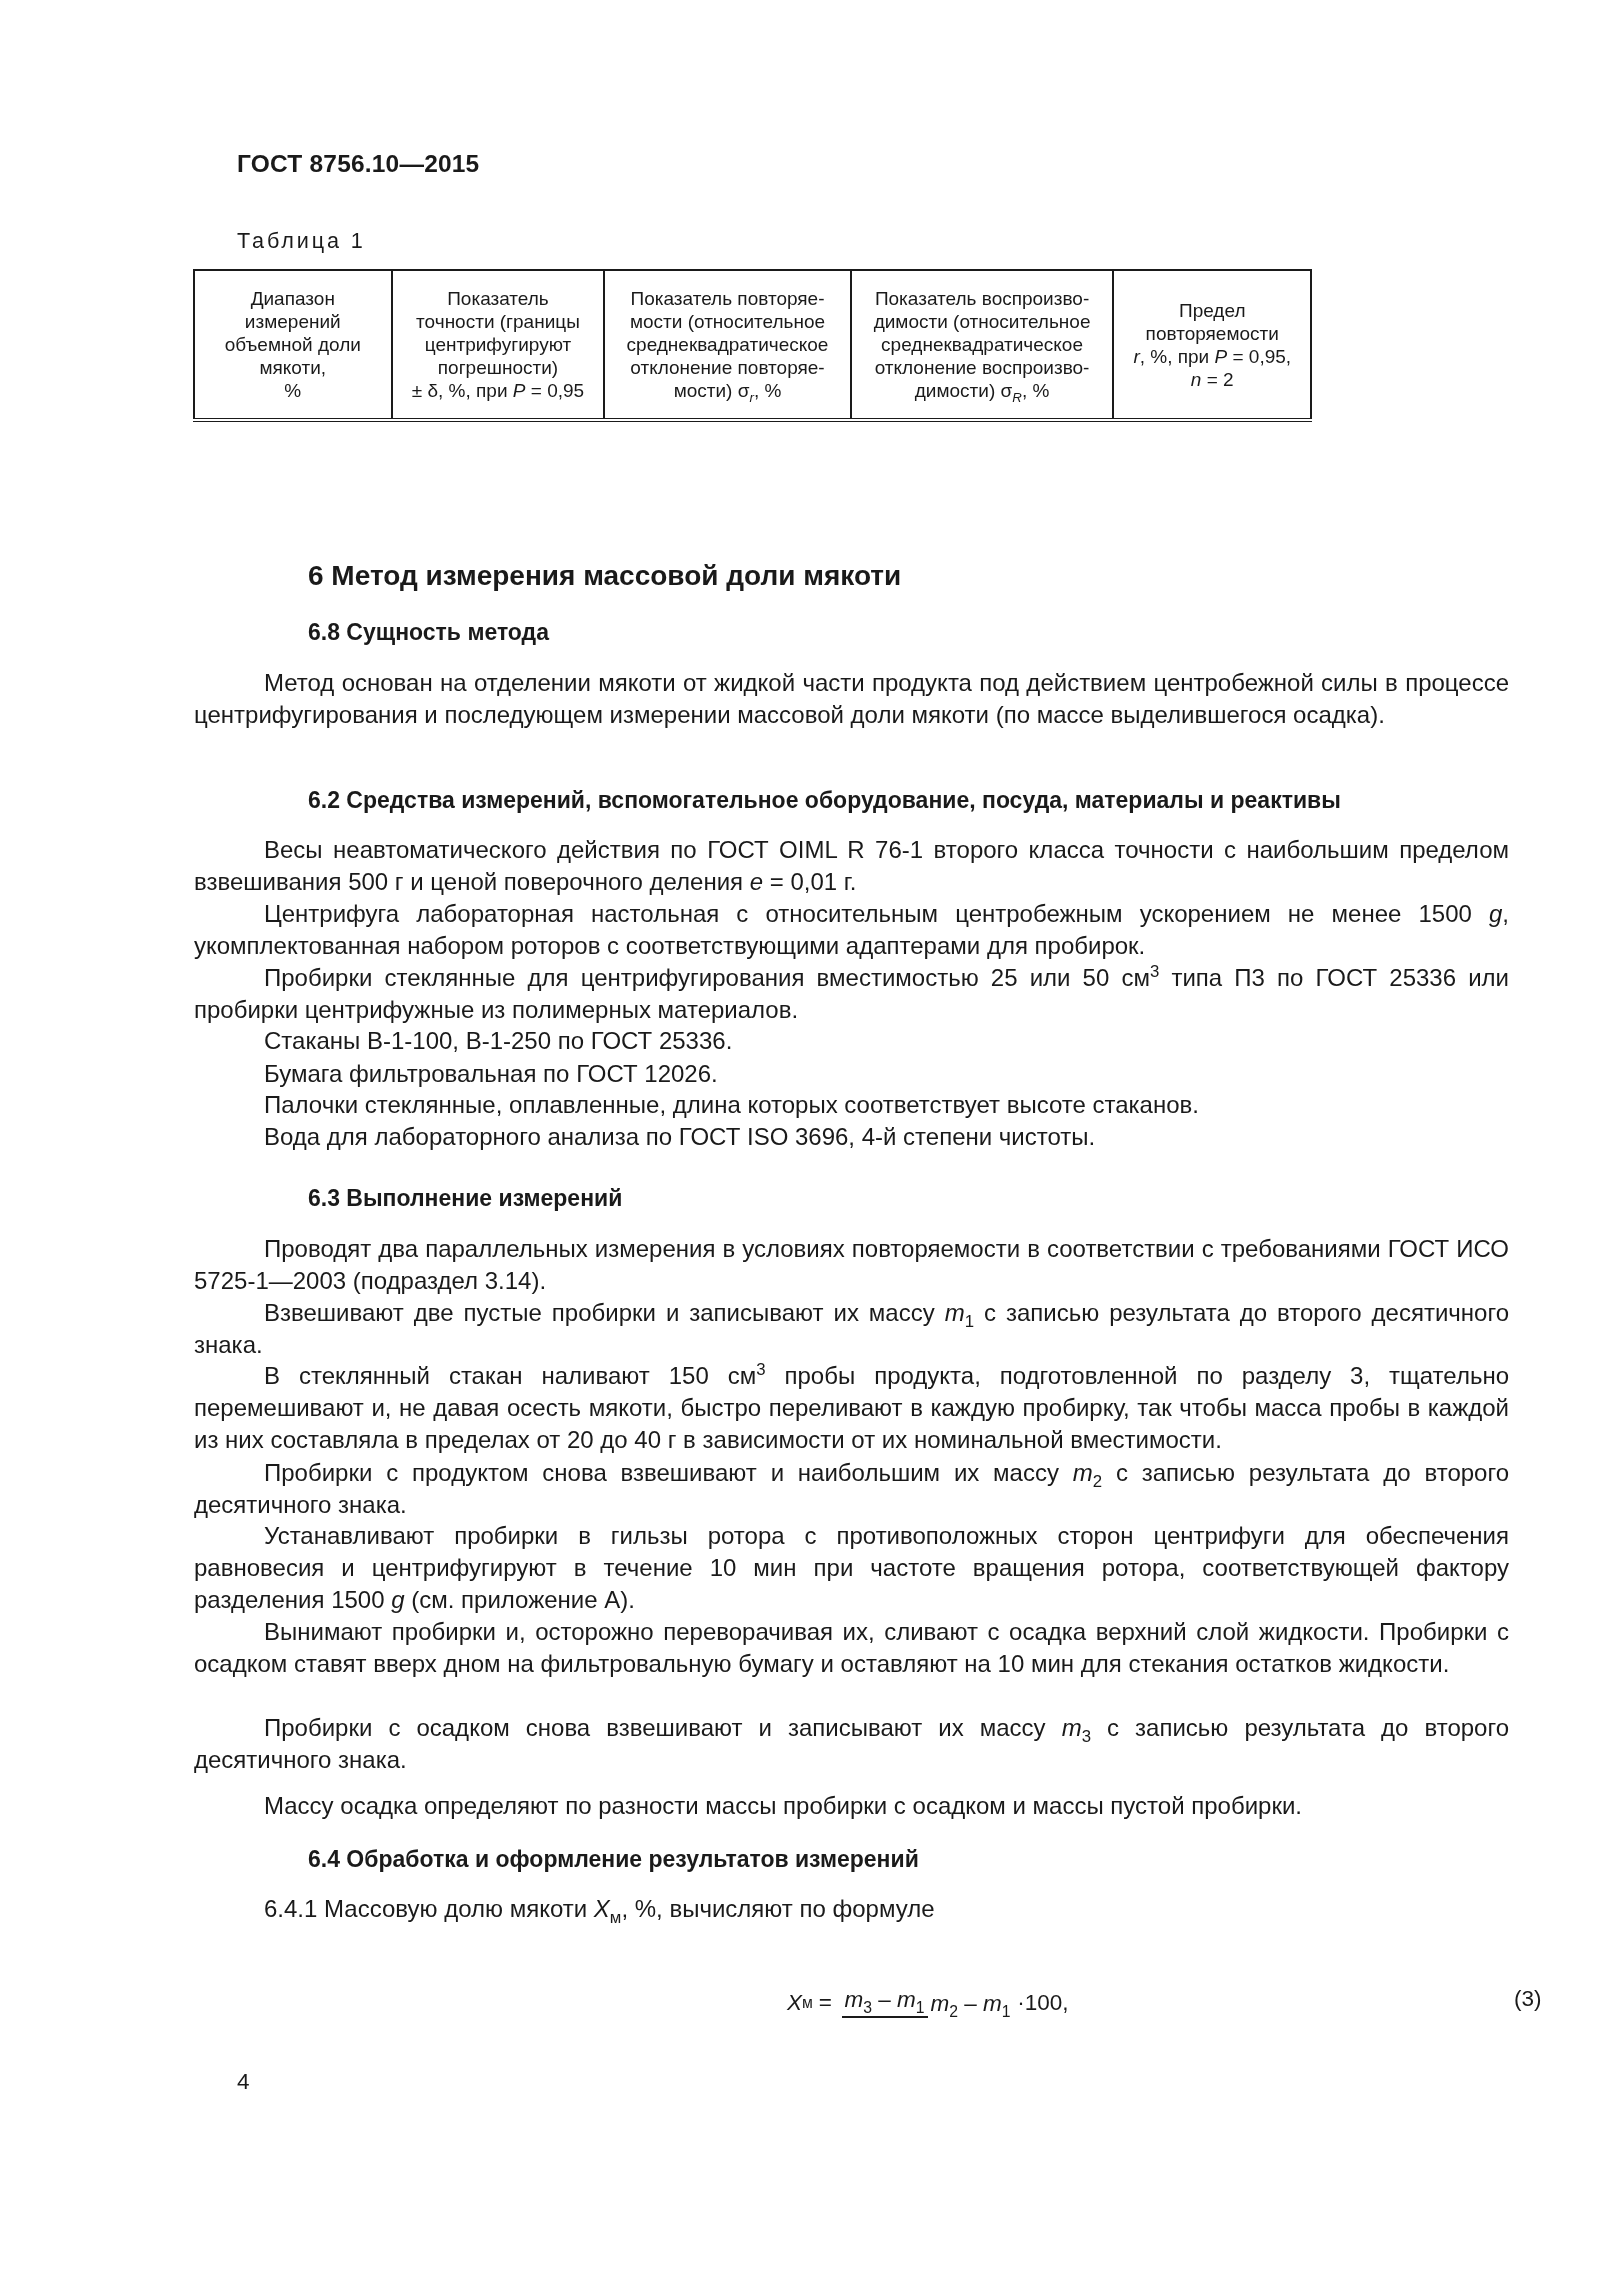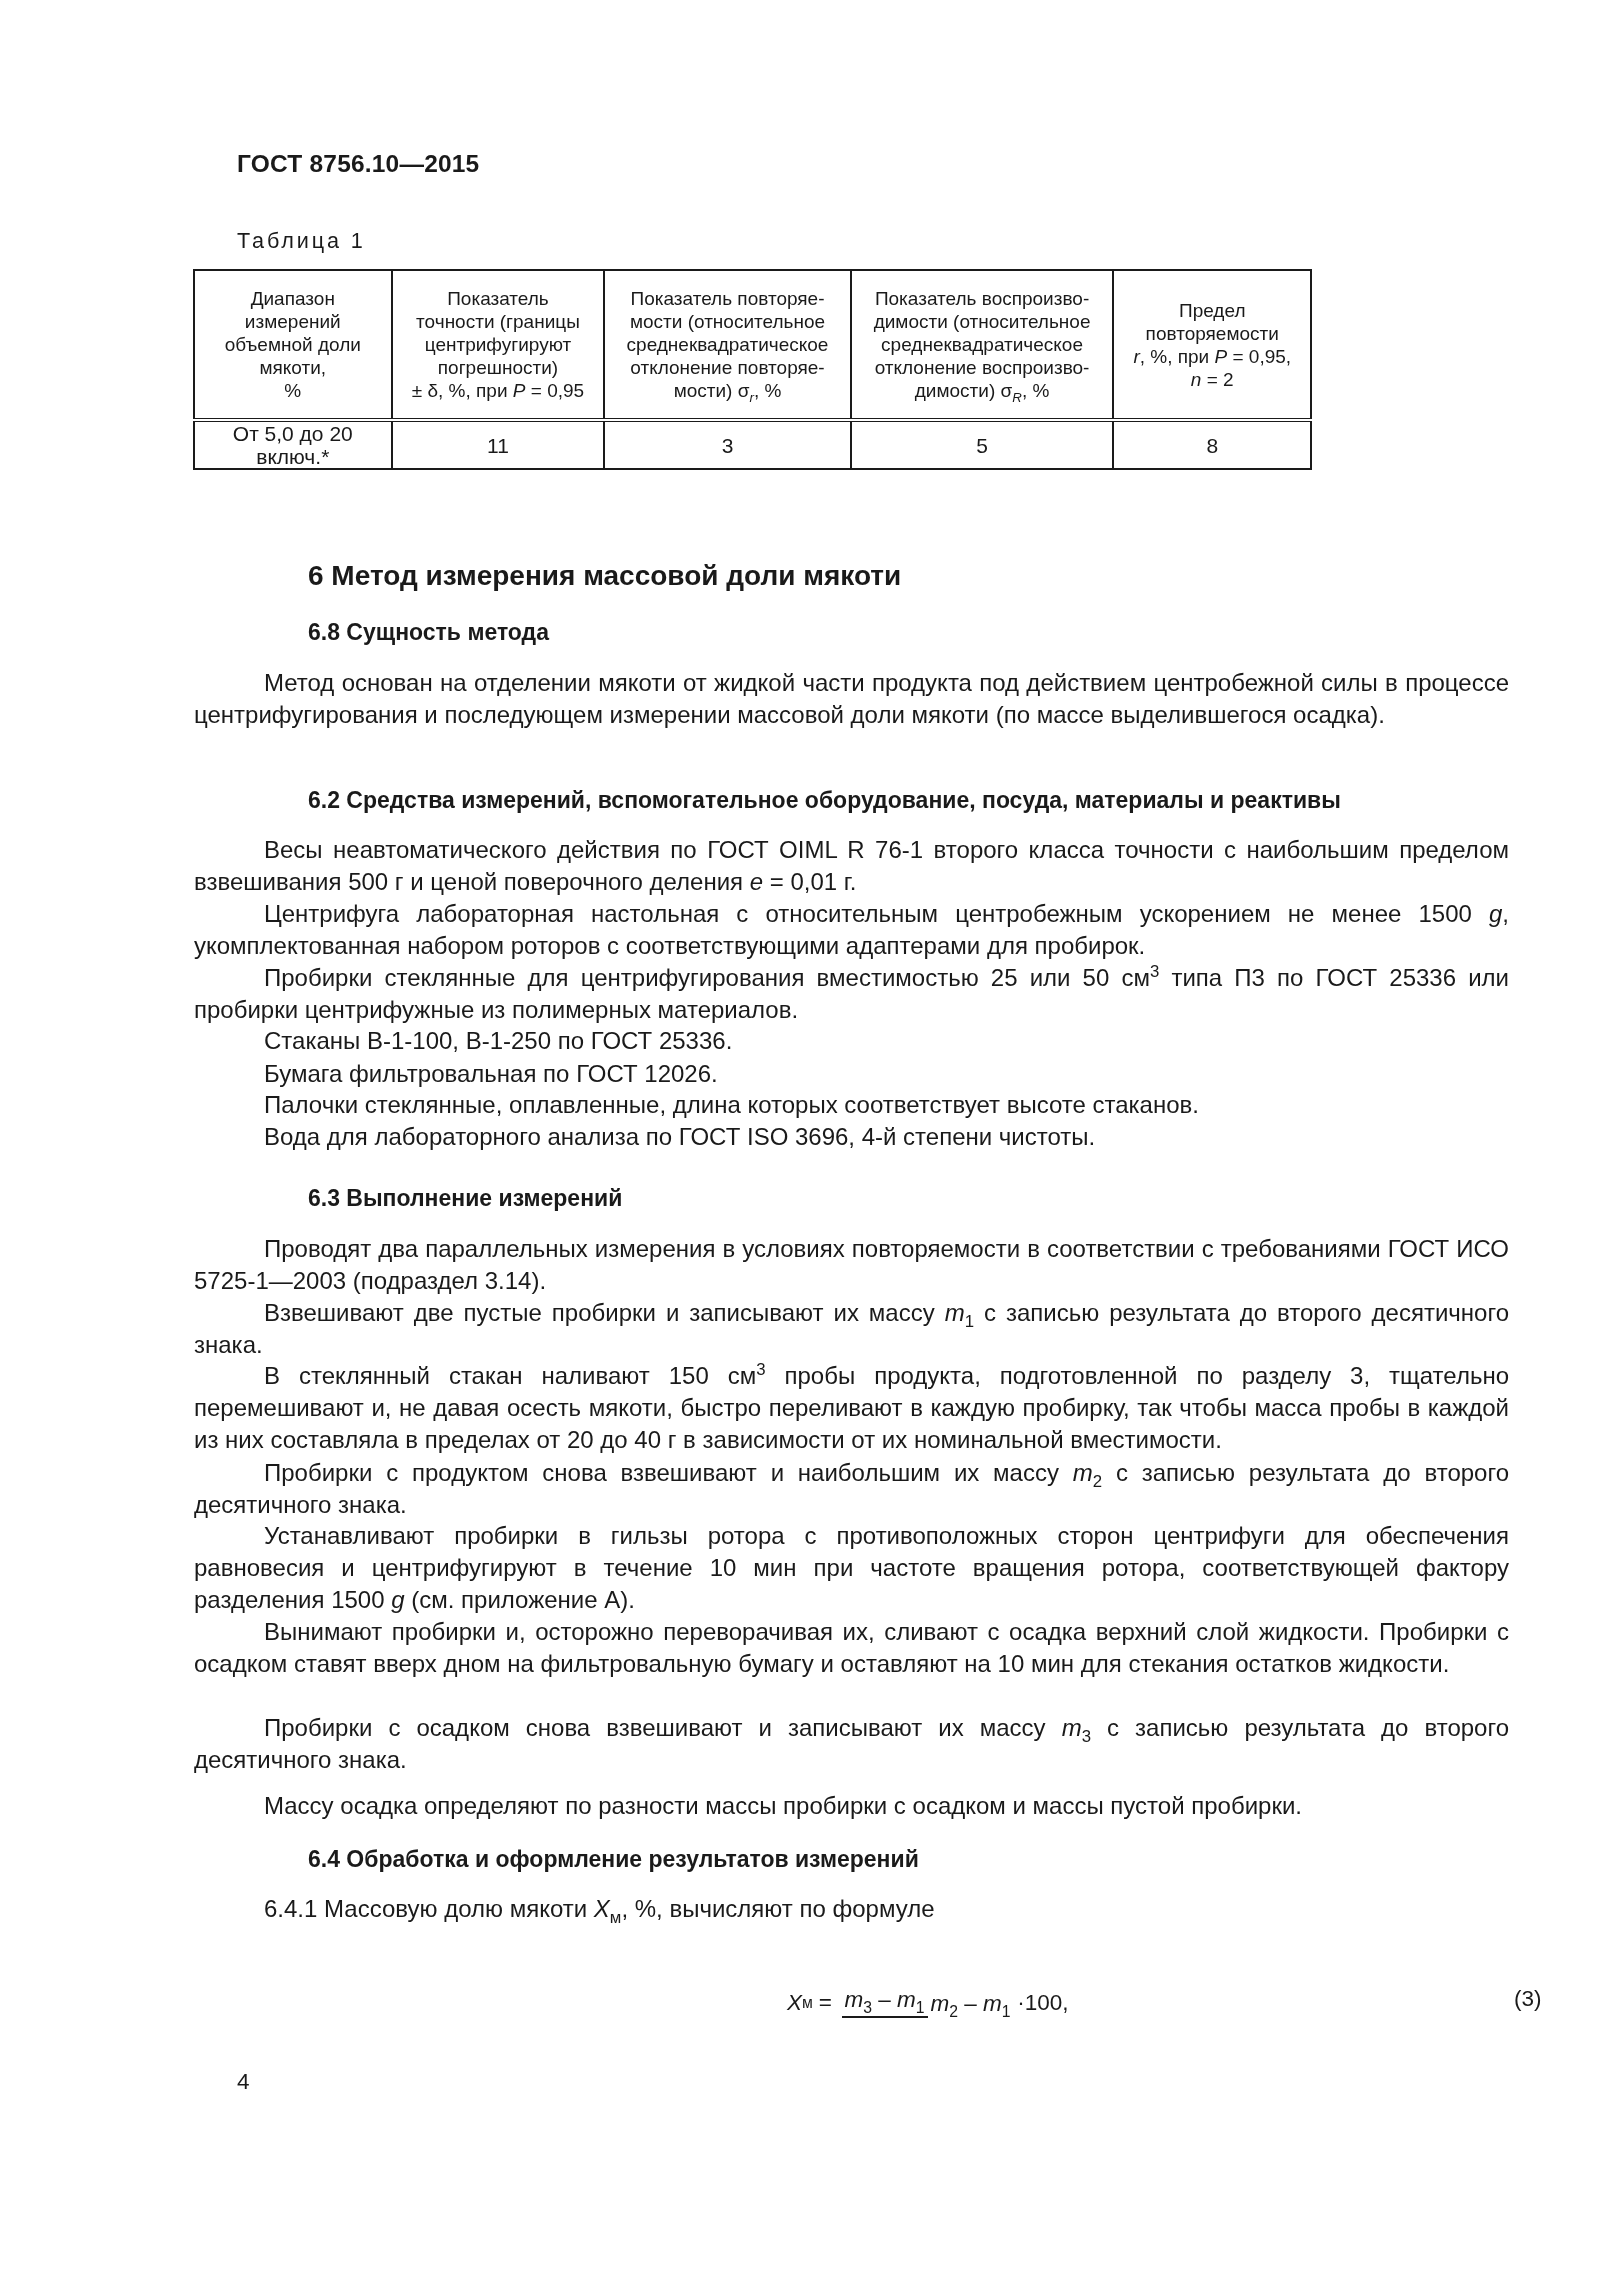--- a/index.html
+++ b/index.html
@@ -77,27 +77,20 @@
       </th>
       <th>
         <span>Предел</span><br>
         <span>повторяемости</span><br>
         <span class="it">r</span><span>, %, при </span><span class="it">P</span><span> = 0,95,</span><br>
         <span class="it">n</span><span> = 2</span>
       </th>
     </tr>
   </thead>
   <tbody>
-    <tr>
-      <td>От 5,0 до 20 включ.*</td>
-      <td>11</td>
-      <td>3</td>
-      <td>5</td>
-      <td>8</td>
-    </tr>
   </tbody>
 </table>
 
 <div class="abs h1">6  Метод измерения массовой доли мякоти</div>
 
 <div class="abs h2" style="top:619px">6.8  Сущность метода</div>
 <p class="para" style="top:667px">Метод основан на отделении мякоти от жидкой части продукта под действием центробежной силы в процессе центрифугирования и последующем измерении массовой доли мякоти (по массе выделив­шегося осадка).</p>
 
 <div class="abs h2" style="top:787px">6.2  Средства измерений, вспомогательное оборудование, посуда, материалы и реактивы</div>
 <p class="para" style="top:834px"><span>Весы неавтоматического действия по ГОСТ OIML R 76-1 второго класса точности с наибольшим пределом взвешивания 500 г и ценой поверочного деления </span><span class="it">e</span><span> = 0,01 г.</span></p>

